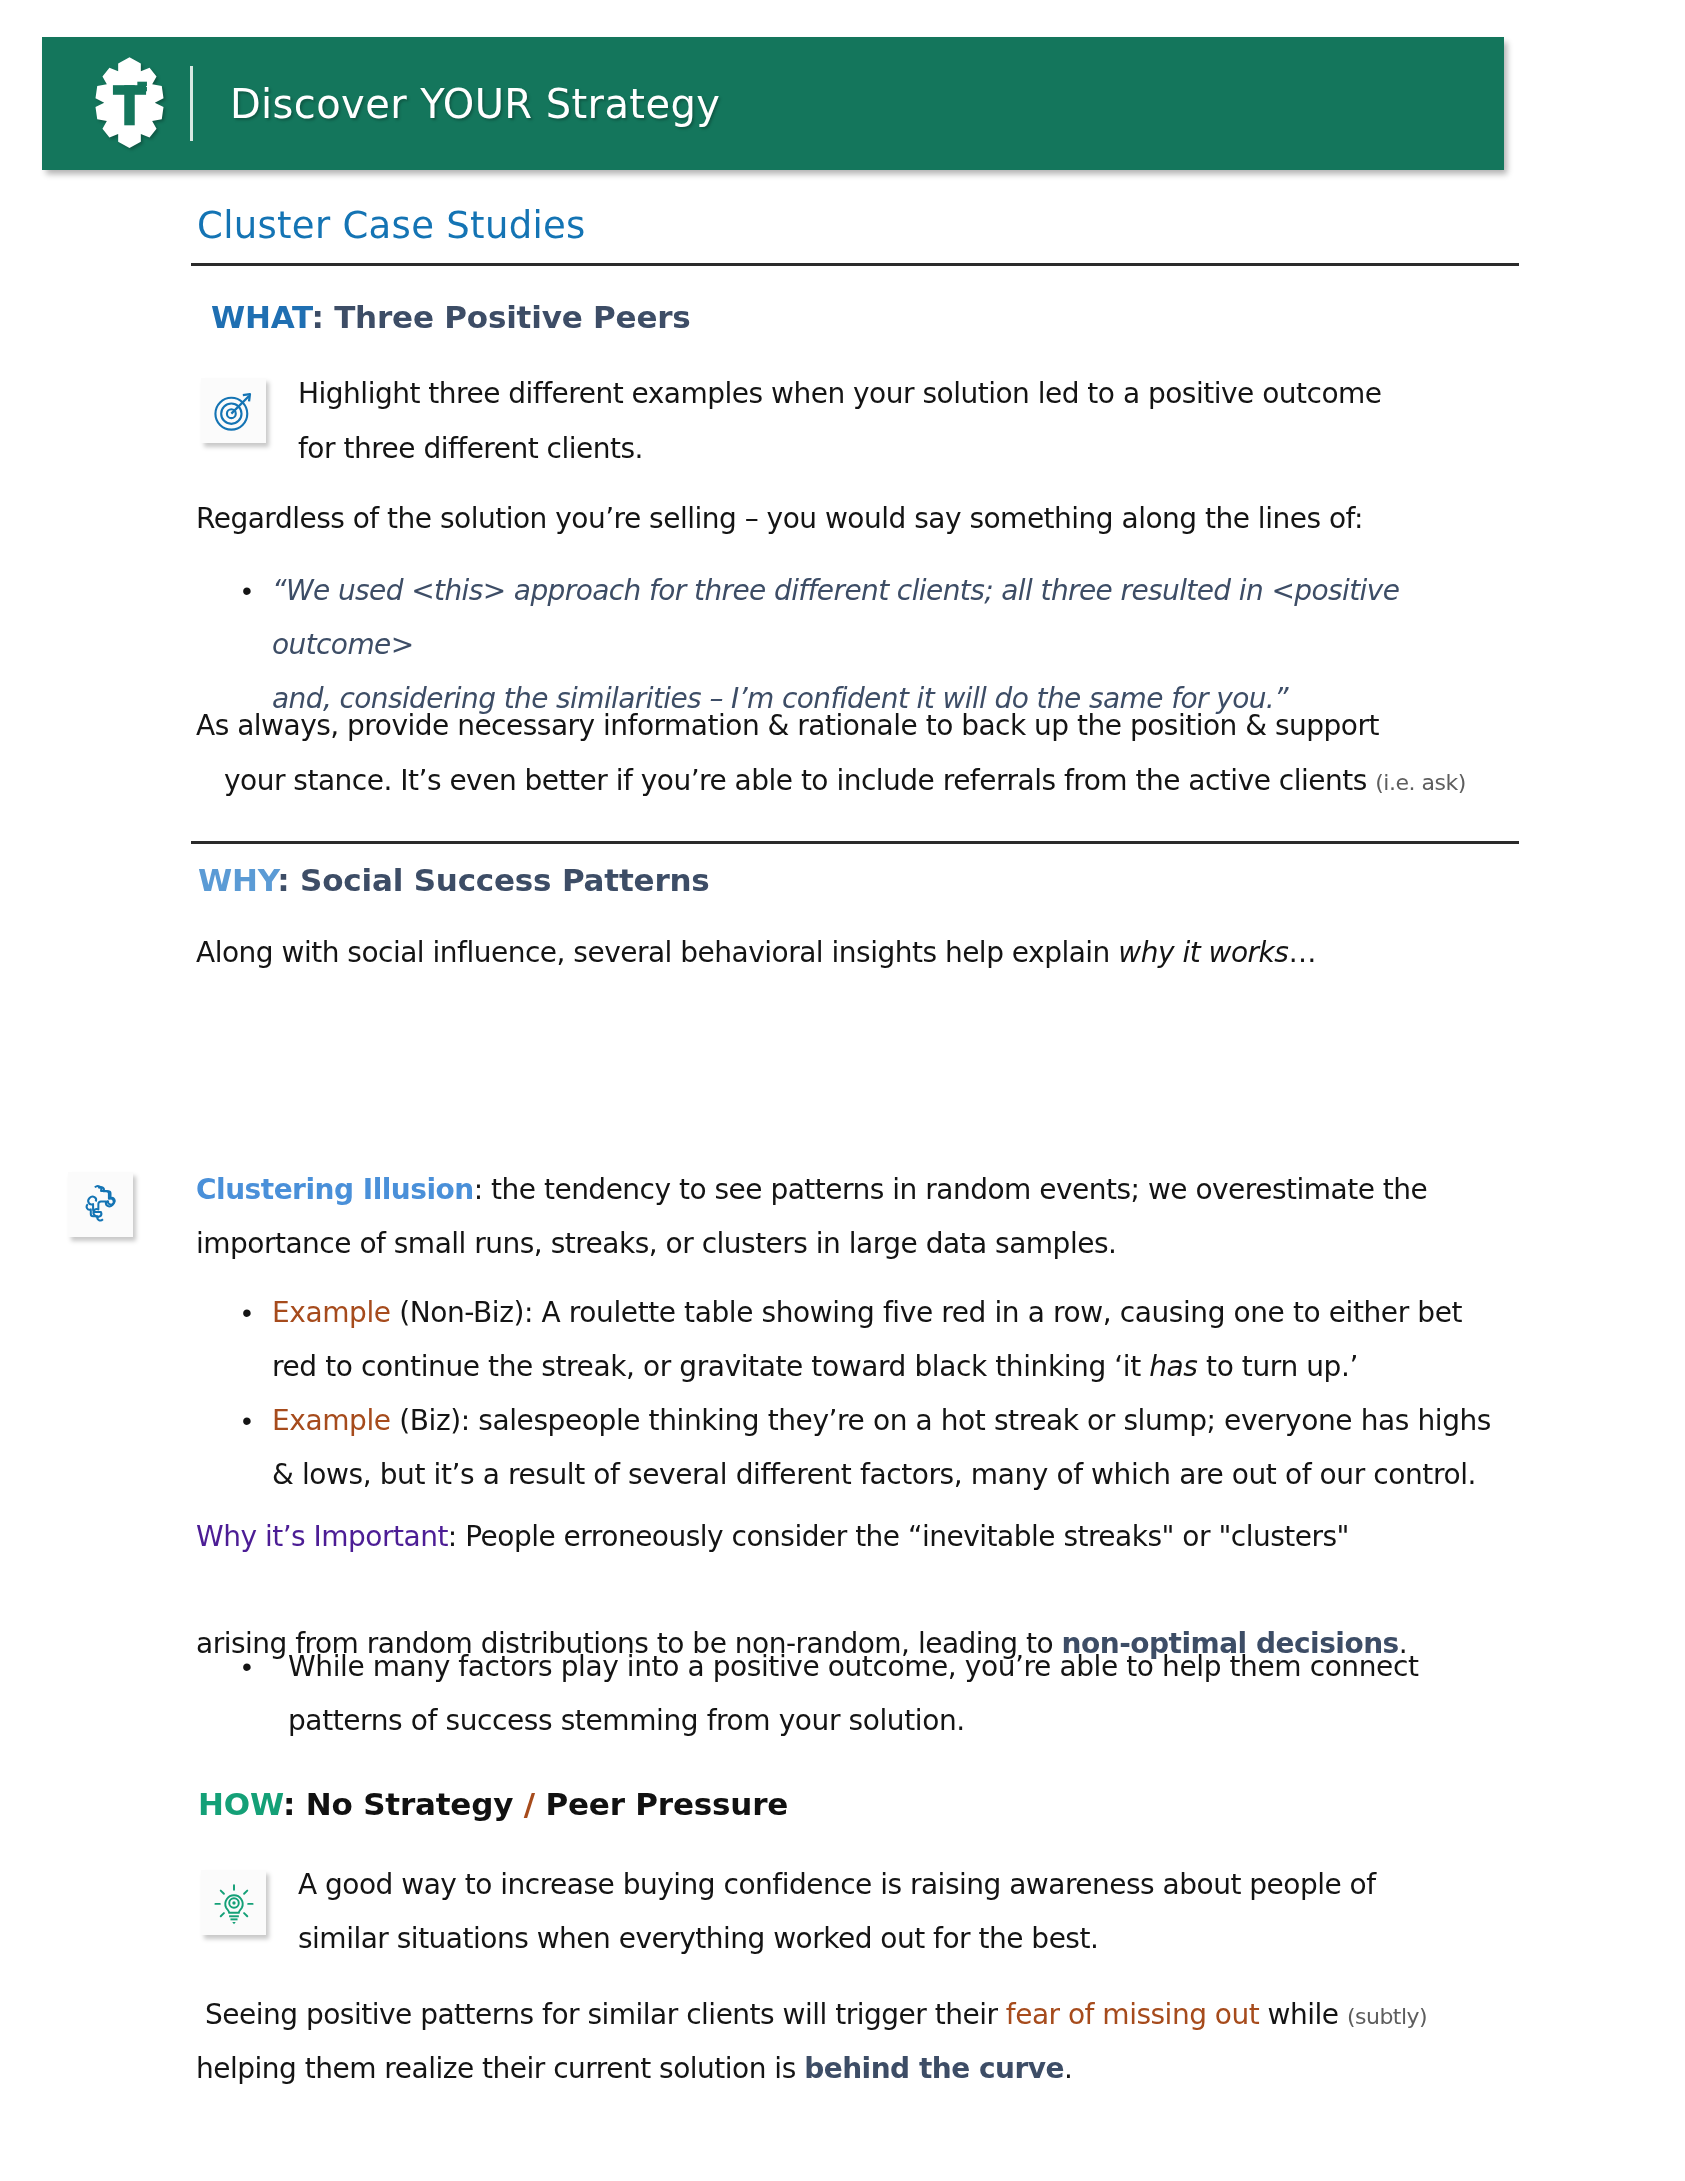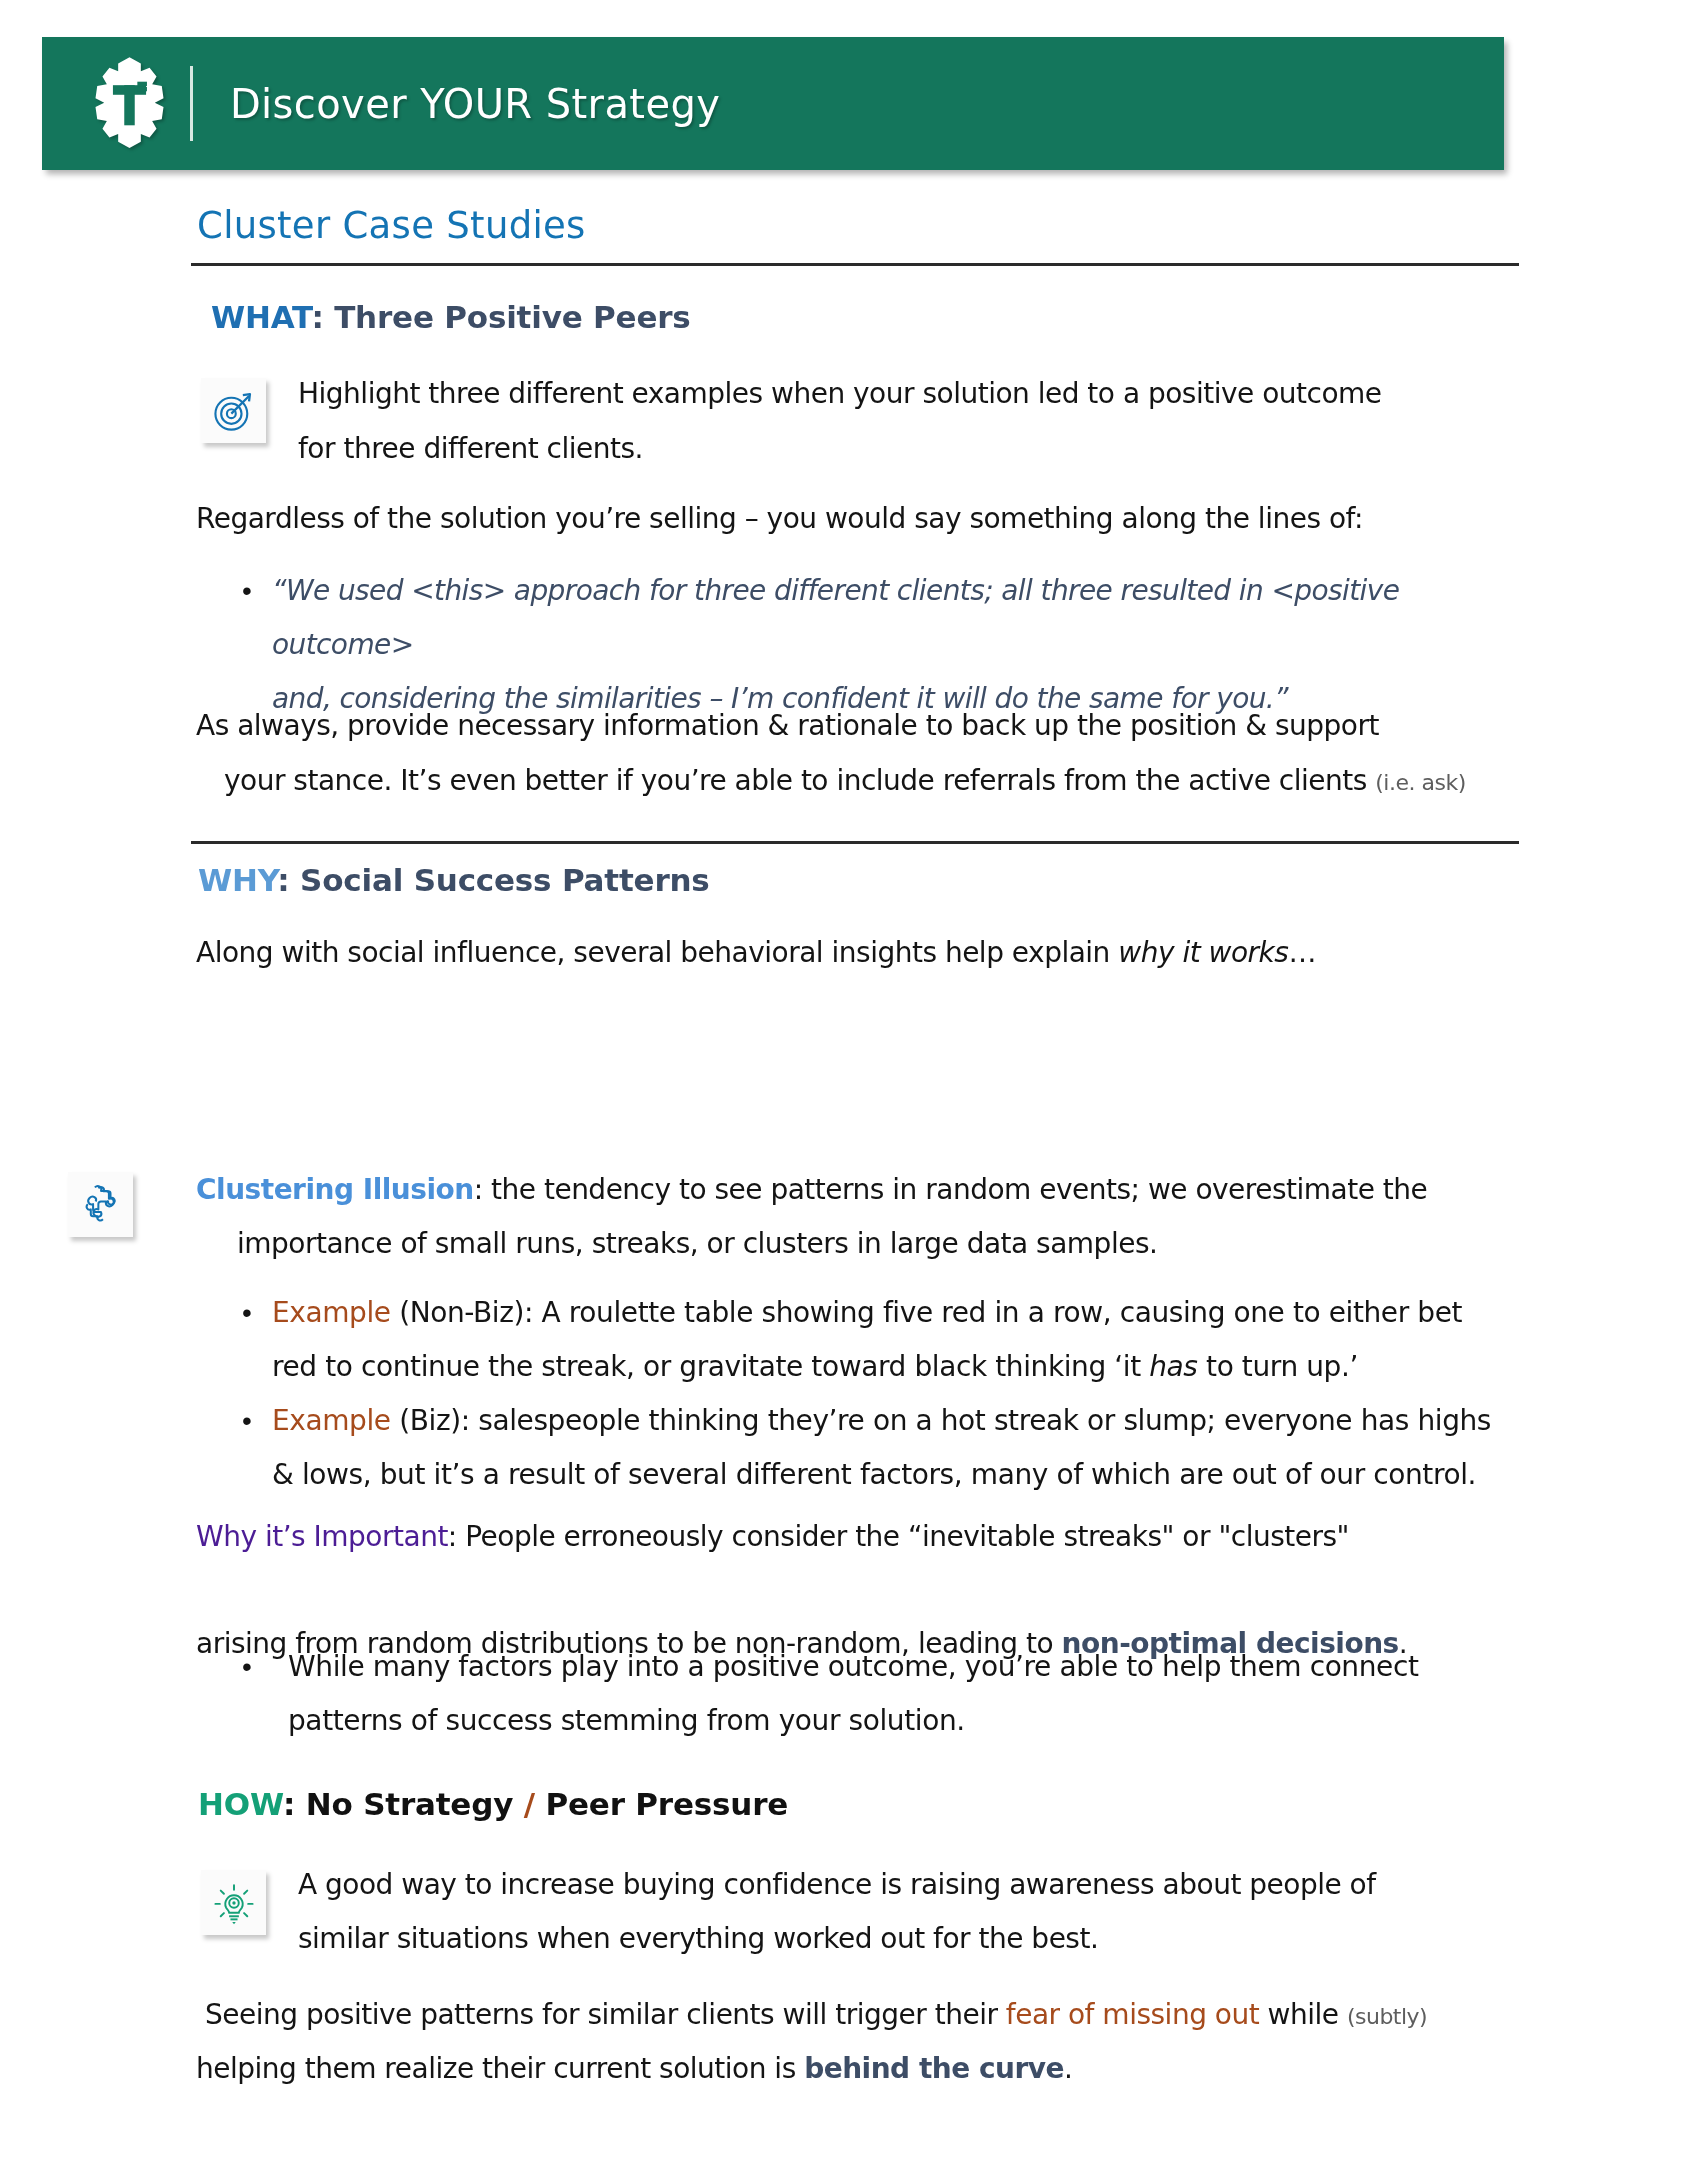--- a/index.html
+++ b/index.html
@@ -229,21 +229,21 @@
         <path fill="none" stroke="#1474B4" stroke-width="2.3" stroke-linejoin="round" d="M18 5 c3.5,-3.5 9,-0.5 7,4 l6,0 c2,0 3,1 3,3 l0,6 c4.5,-2 7.5,3.5 4,7 c-3.5,3.5 -9,0.5 -7,-4 l-6,0 c-2,0 -3,1 -3,3 l0,6 c-4.5,-2 -7.5,3.5 -4,7 c3.5,3.5 9,0.5 7,-4 l-6,0 c-2,0 -3,-1 -3,-3 l0,-6 c-4.5,2 -7.5,-3.5 -4,-7 c3.5,-3.5 9,-0.5 7,4"></path>
         <path fill="none" stroke="#1474B4" stroke-width="2.3" stroke-linejoin="round" d="M22 6 c3,-3 7.5,-0.5 6,3.4 l5.2,0 c1.7,0 2.6,0.9 2.6,2.6 l0,5.2 c3.9,-1.5 6.4,3 3.4,6 c-3,3 -7.5,0.5 -6,-3.4"></path>
         <path fill="none" stroke="#1474B4" stroke-width="2.3" stroke-linejoin="round" d="M10 24 c-3,3 -0.5,7.5 3.4,6 l0,5.2 c0,1.7 0.9,2.6 2.6,2.6 l5.2,0 c-1.5,3.9 3,6.4 6,3.4"></path>
       </svg>
     </span>
   </div>
 
   <div class="blk para cond" style="left:196px; top:994px; width:1334px;">
     <span class="t-blue-mid">Clustering Illusion</span><span>: the tendency to see patterns in random events; we overestimate the</span>
   </div>
-  <div class="blk para cond" style="left:196px; top:1048px; width:1334px;margin-left:41px;">importance of small runs, streaks, or clusters in large data samples.</div>
+  <div class="blk para cond" style="left:196px; top:1048px; width:1334px;">importance of small runs, streaks, or clusters in large data samples.</div>
 
   <div class="bullet-row" style="left:242px; top:1117px; width:1290px;">
     <div class="bullet-dot">•</div>
     <div>
       <div class="bullet-text">
         <span class="t-rust">Example</span><span> (Non-Biz)</span><span>: A roulette table showing five red in a row, causing one to either bet</span>
       </div>
       <div class="bullet-text">
         <span>red to continue the streak, or gravitate toward black thinking ‘it </span><span class="ital">has</span><span> to turn up.’</span>
       </div>

